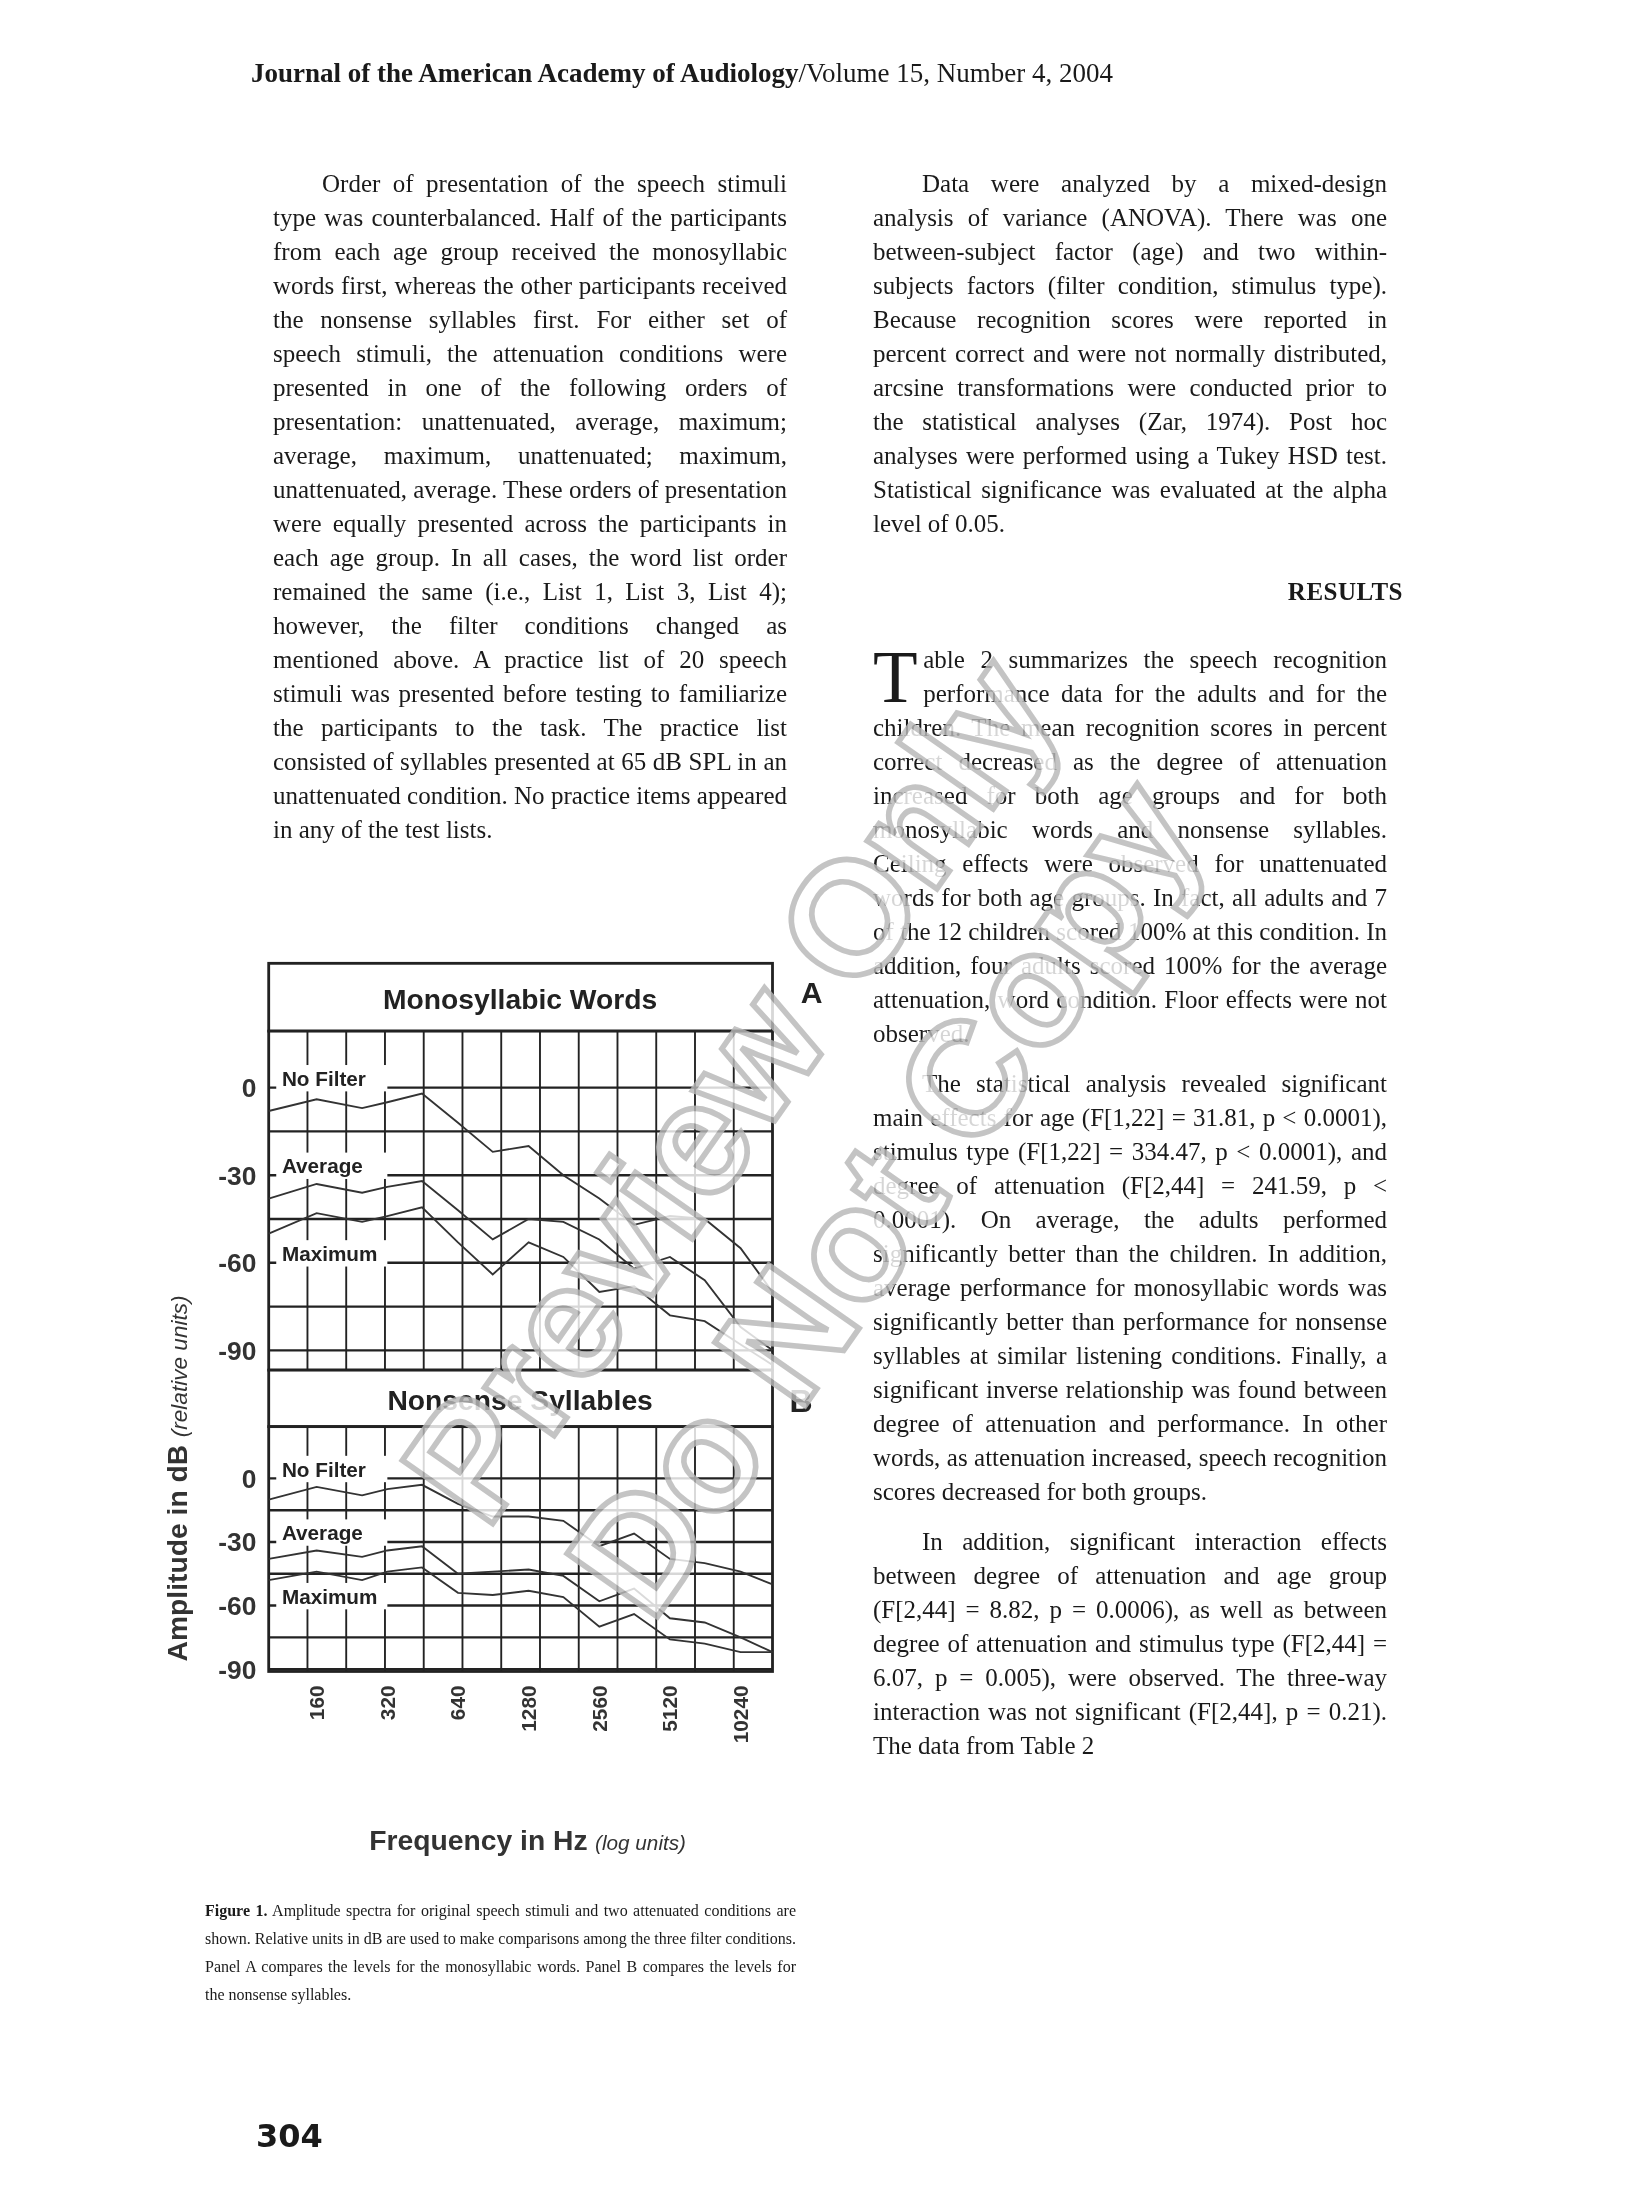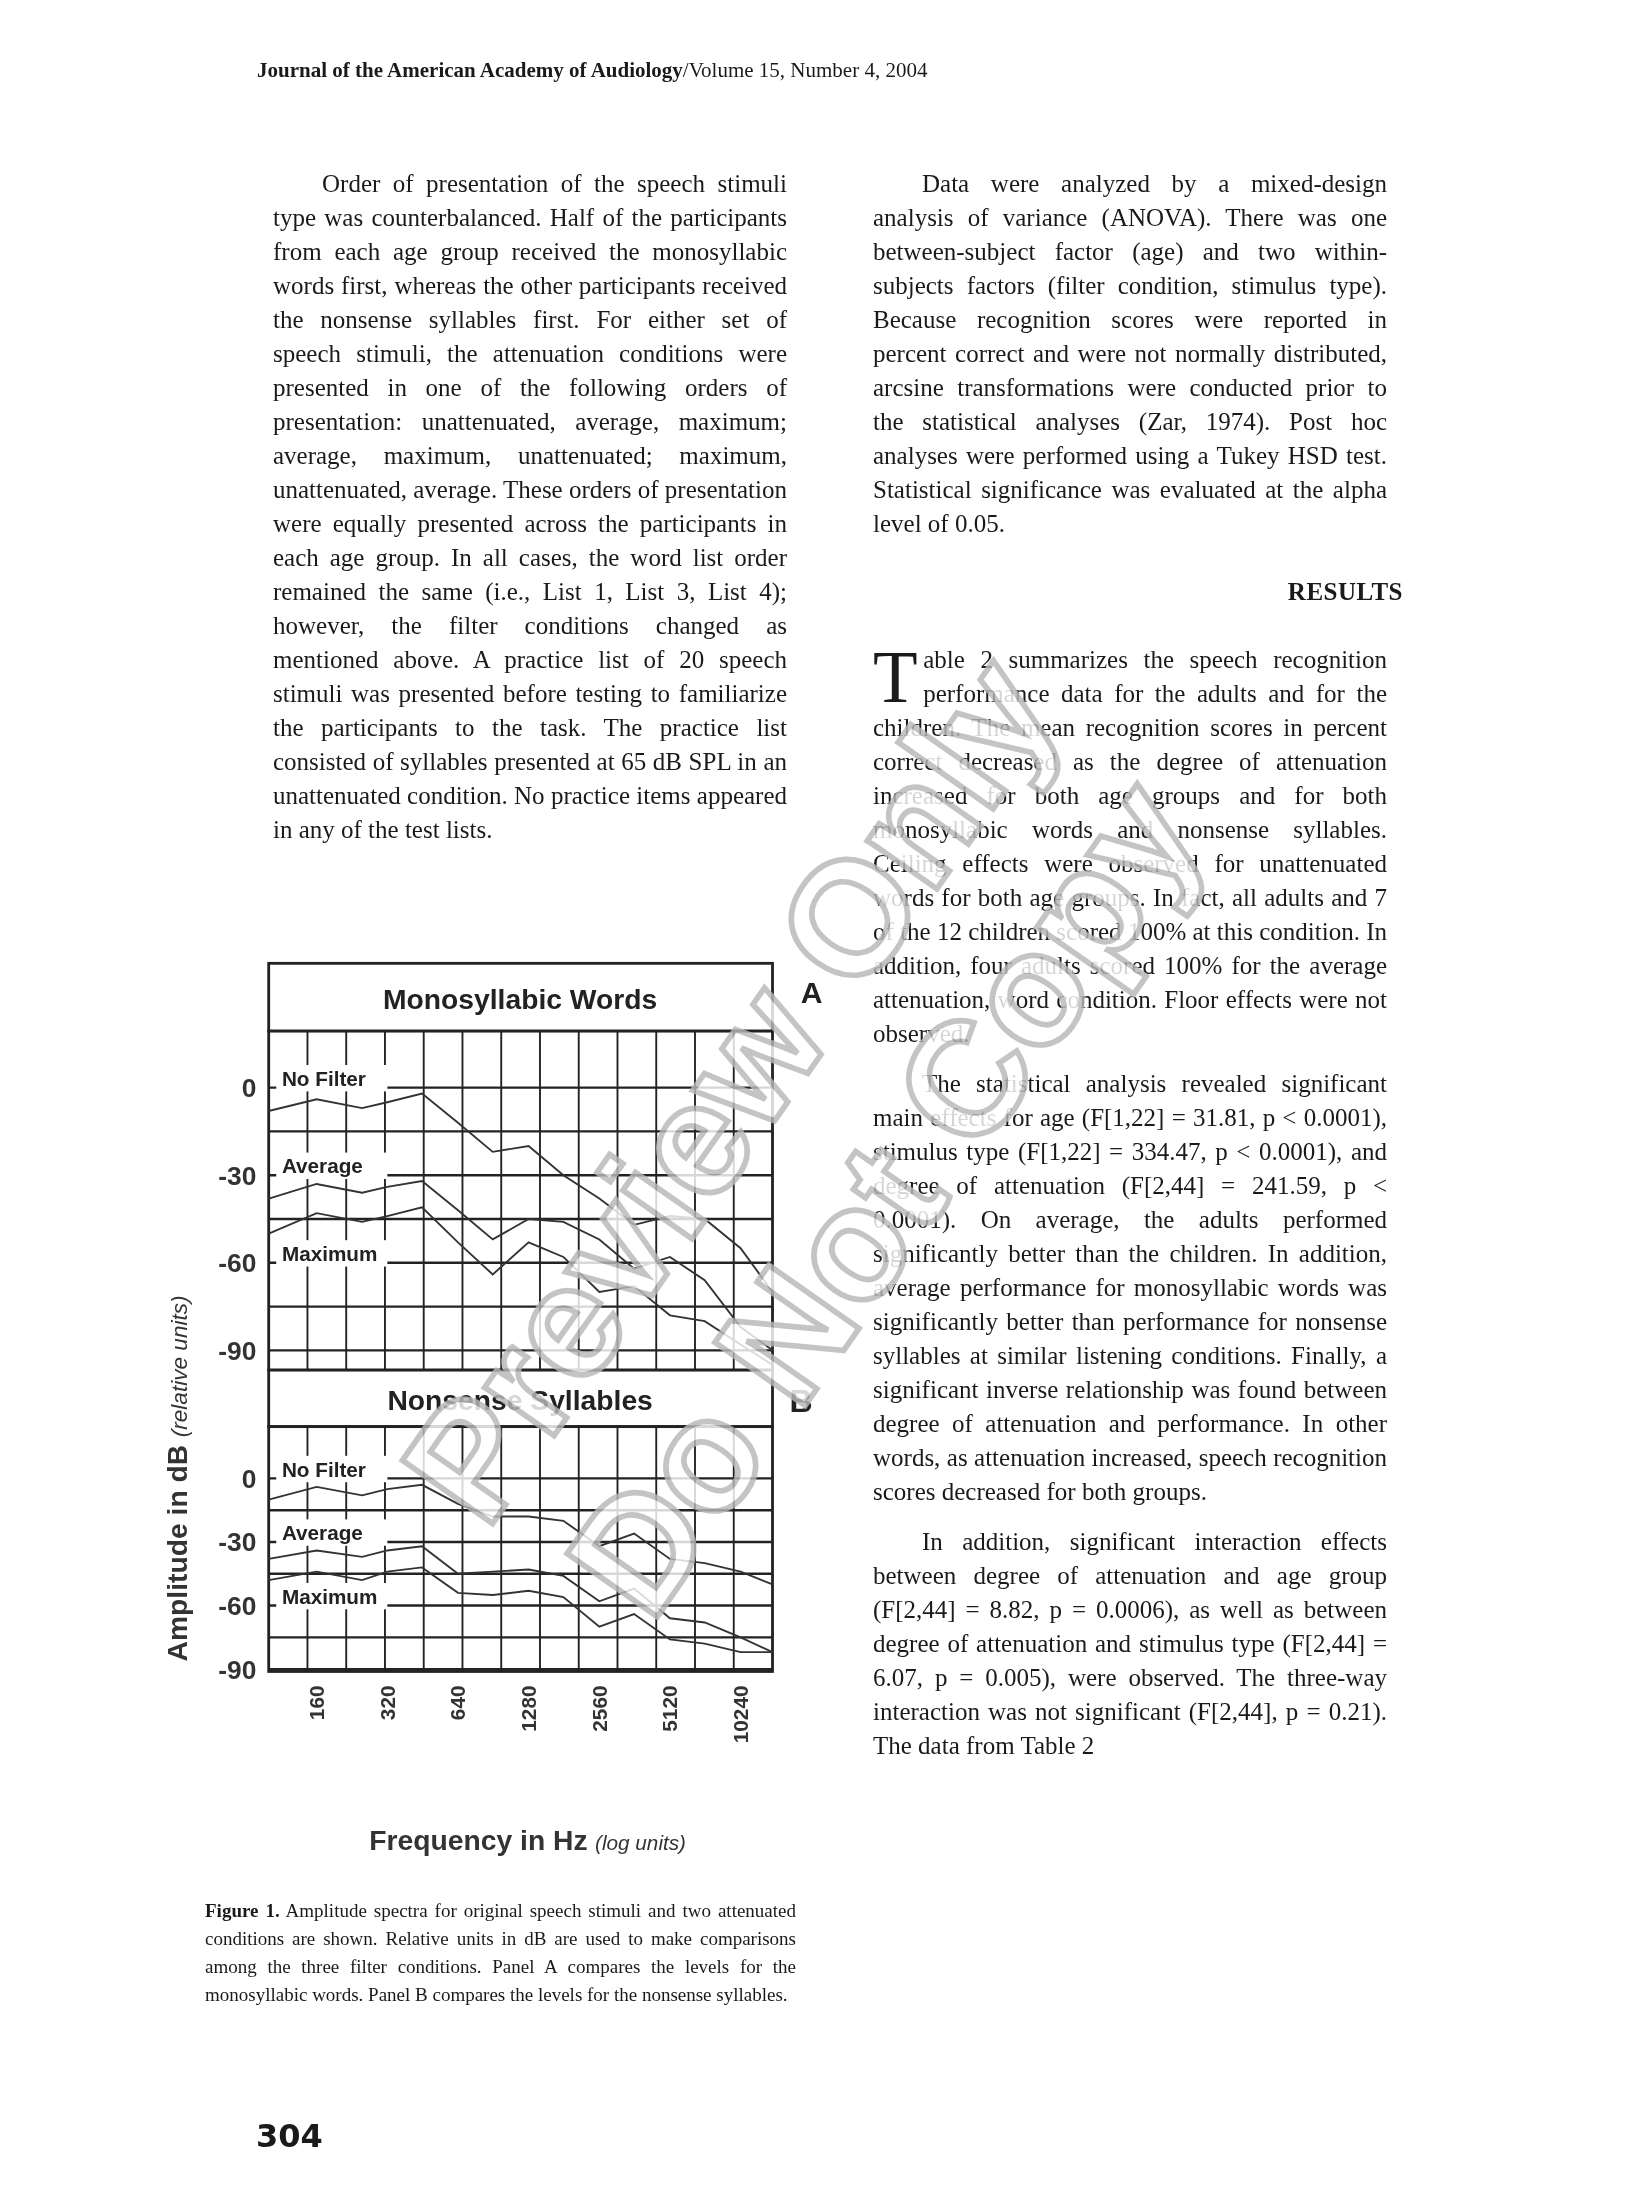--- a/index.html
+++ b/index.html
@@ -1,29 +1,29 @@
 <!DOCTYPE html>
 <html style="font-size:15px"><head>
 <meta charset="utf-8">
 <style>
   html, body { margin:0; padding:0; background:#ffffff; }
   body { width:1653px; height:2212px; position:relative; overflow:hidden; color:#1a1a1a;
          font-family:"Liberation Serif","DejaVu Serif",serif; }
-  .running-head { position:absolute; left:257px; top:58px; font-size:21px; white-space:nowrap; }
+  .running-head { position:absolute; left:251px; top:58px; font-size:27px; white-space:nowrap; }
   .running-head b { font-weight:bold; }
   .col { position:absolute; font-size:25px; line-height:34px; text-align:justify; }
   .col-left { left:257px; top:151px; width:546px; }
   .col-right { left:857px; top:151px; width:546px; }
   .col p { margin:16px; }
   .indent { text-indent:49px; }
   .heading { font-weight:bold; margin:34px 0 34px 0 !important; }
   .results-heading { font-weight:bold; text-align:right; margin:34px 0 !important; letter-spacing:0.5px; }
   .dropcap { float:left; font-size:73px; line-height:58px; padding-right:5.6px; margin-top:5.6px; font-weight:normal; }
   .figure { position:absolute; left:151px; top:951px; width:678px; height:923px; }
-  .fig-caption { position:absolute; left:205px; top:1897px; width:591px; font-size:19px; line-height:28px; text-align:justify; }
+  .fig-caption { position:absolute; left:205px; top:1897px; width:591px; font-size:16px; line-height:28px; text-align:justify; }
   .fig-caption b { font-weight:bold; }
   .page-number { position:absolute; left:256px; top:2117px; font-size:32px; font-weight:bold;
                  font-family:"DejaVu Sans","Liberation Sans",sans-serif; }
   .watermark { position:absolute; left:0; top:0; width:1653px; height:2212px; pointer-events:none; }
   svg text { font-family:"Liberation Sans","DejaVu Sans",sans-serif; }
 </style>
 </head>
 <body>
 
 <div class="running-head"><b>Journal of the American Academy of Audiology</b><span>/Volume 15, Number 4, 2004</span></div>

